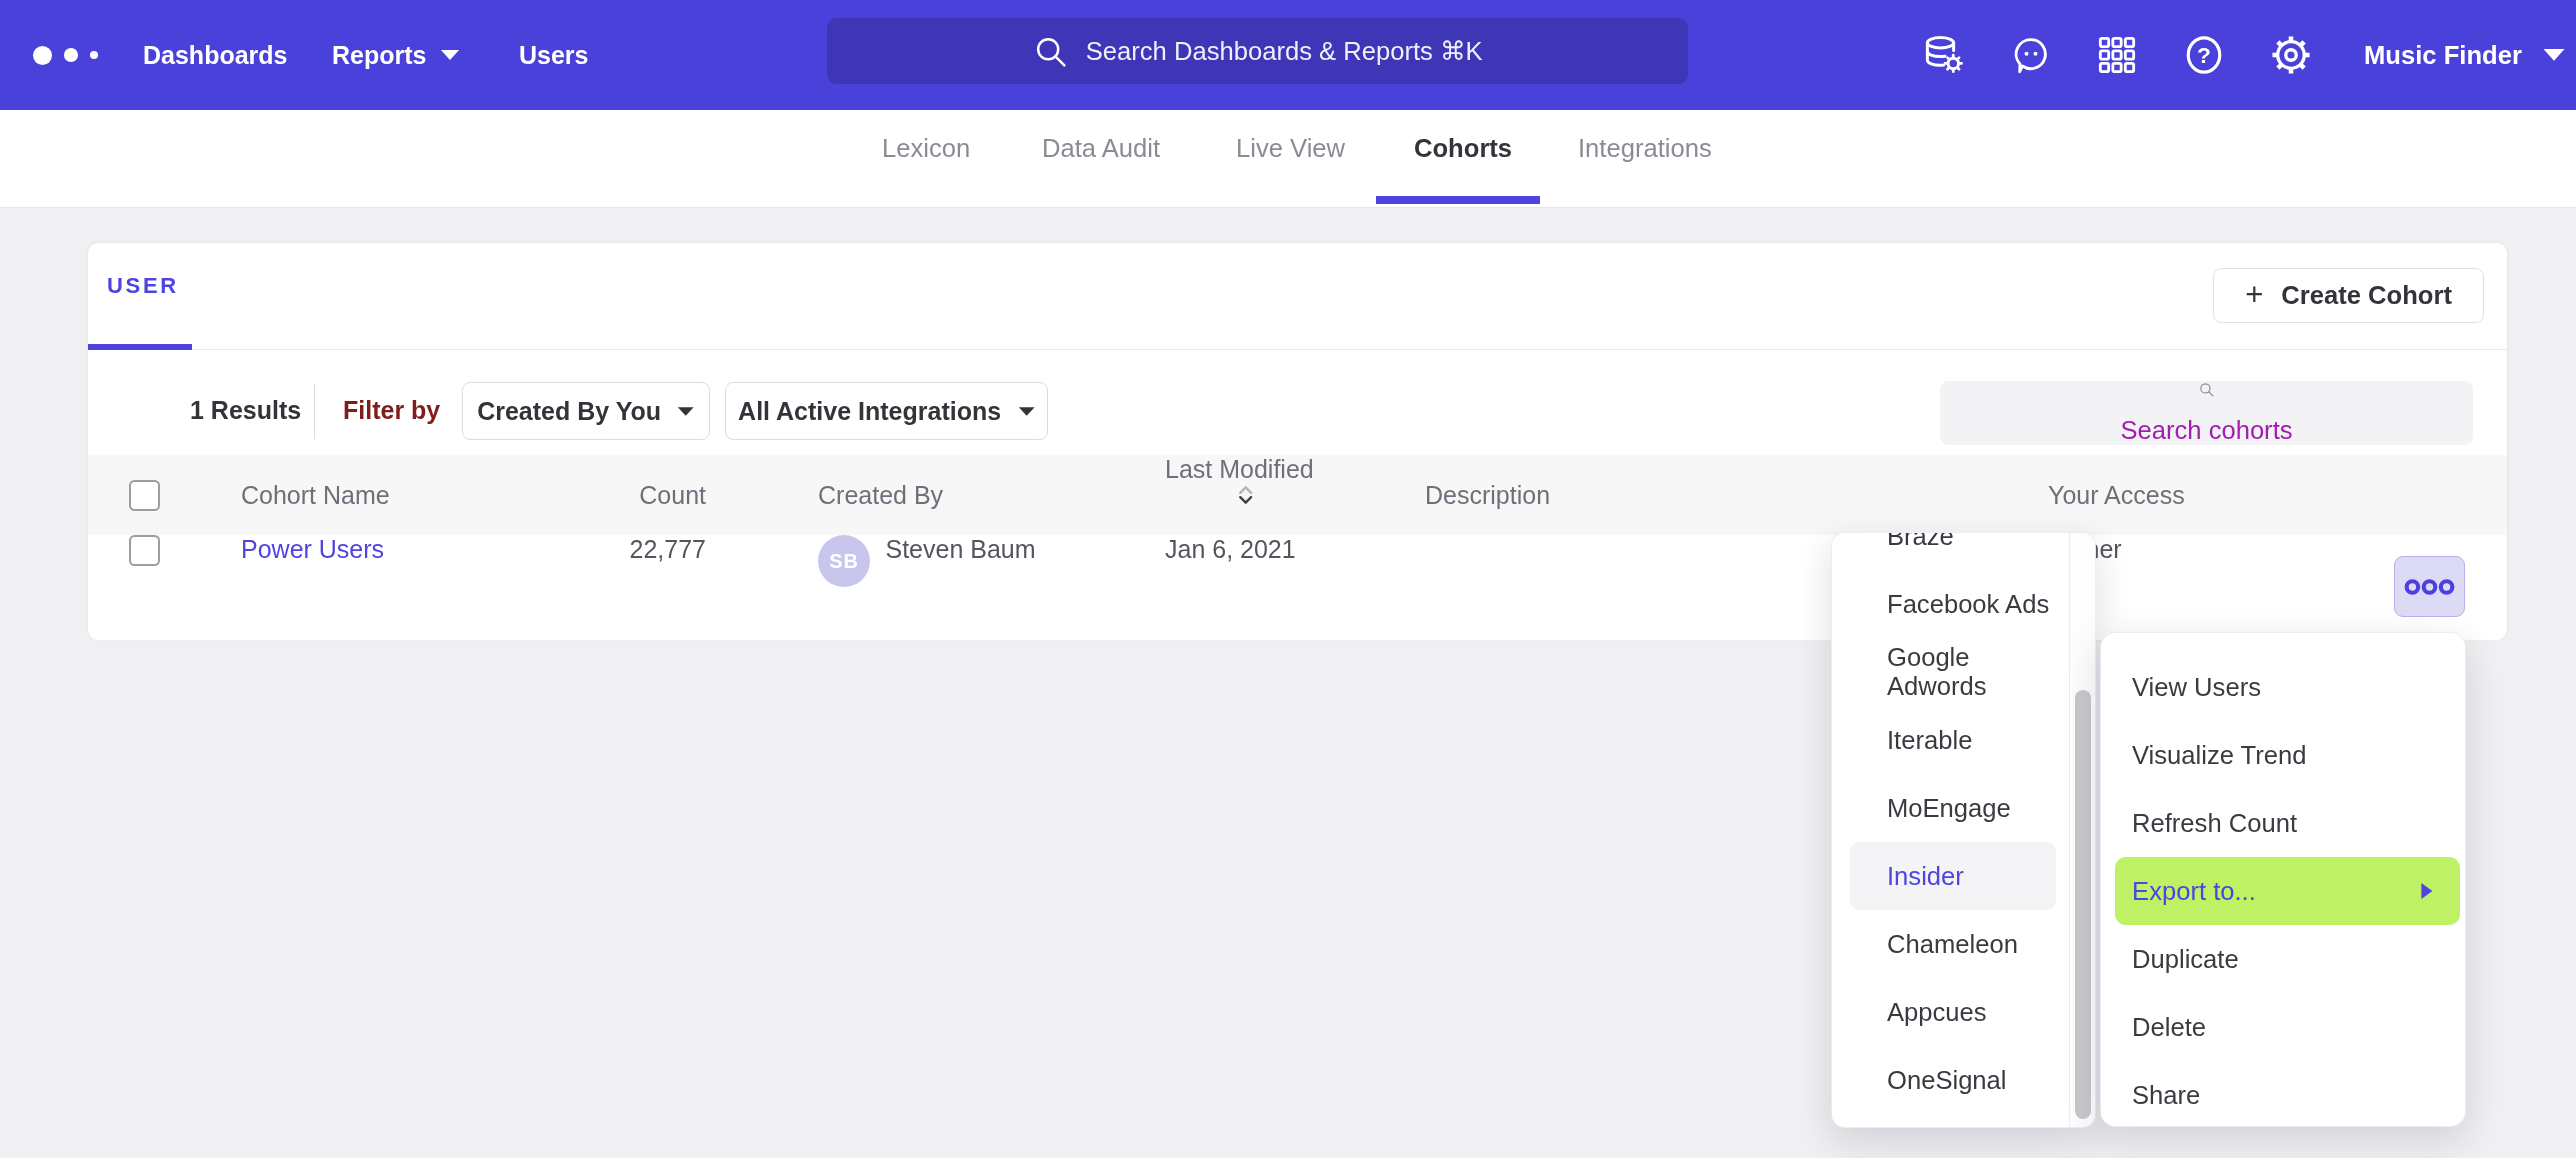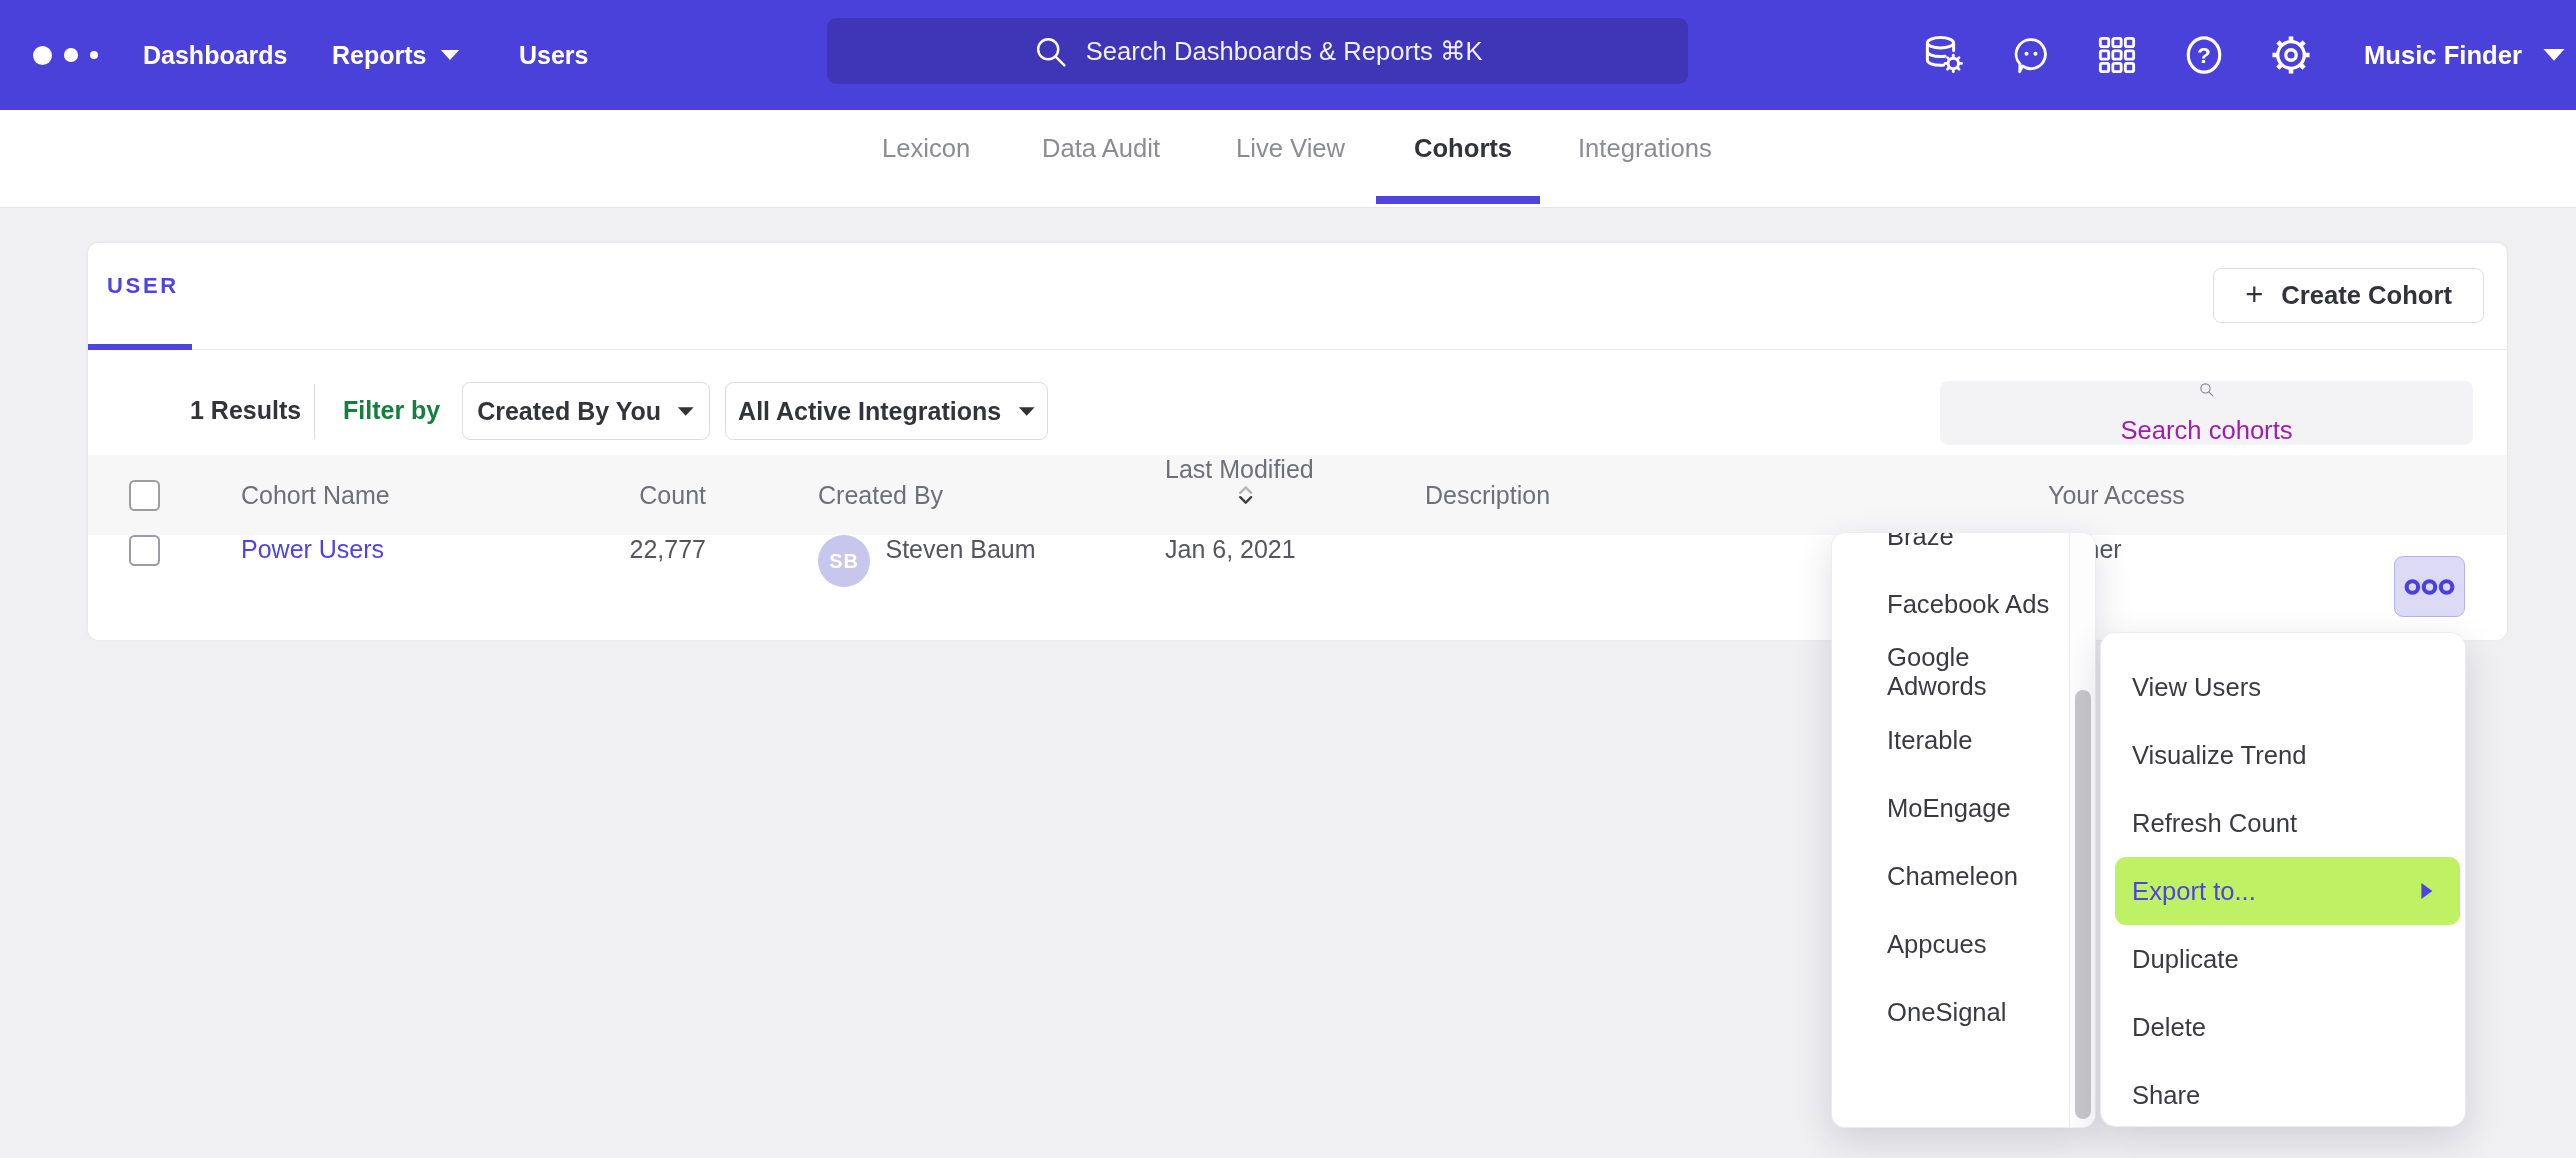--- a/index.html
+++ b/index.html
@@ -72,21 +72,21 @@
   .create-btn {
     position:absolute; right:23px; top:25px; height:55px; padding:0 31px;
     border:0.9px solid #e0e0e4; border-radius:8.2px; background:#fff;
     display:flex; align-items:center; gap:18px; font-size:25.6px; font-weight:600; color:#33333a; cursor:pointer;
   }
   .plus-glyph { font-size:31px; font-weight:400; color:#33333a; line-height:1; margin-top:-2.7px; }
   
   .filter-row { position:absolute; left:0; top:115px; width:100%; height:105px;text-decoration:underline; }
   .results { position:absolute; left:102px; top:0; height:105px; display:flex; align-items:center; font-size:25px; font-weight:700; color:#33333a; }
   .vsep { position:absolute; left:226px; top:25.6px; width:0.9px; height:55px; background:#dcdce0; }
-  .filterby { position:absolute; left:255px; top:0; height:105px; display:flex; align-items:center; font-size:25px; font-weight:700; color:#15803d; }
+  .filterby { position:absolute; left:255px; top:0; height:105px; display:flex; align-items:center; font-size:25px; font-weight:700; color:#7f1d1d; }
   .filter-btn {
     position:absolute; top:24px; height:58px; background:#fff; border:0.9px solid #dcdce0; border-radius:8.2px;
     display:flex; align-items:center; justify-content:center; gap:16.4px;
     font-size:25px; font-weight:600; color:#33333a; cursor:pointer;
   }
   #filter-created { left:374px; width:248px; }
   #filter-integrations { left:637px; width:323px; }
   .cohort-search {
     position:absolute; left:1852px; top:23px; width:533px; height:64px;
     background:#f3f3f6; border-radius:8.2px; display:flex; align-items:center; gap:18px;
@@ -355,20 +355,21 @@
   </div>
 </section>
 
 <div class="menu submenu">
   <div class="submenu-list">
     <div class="item">Braze</div>
     <div class="item">Facebook Ads</div>
     <div class="item">Google Adwords</div>
     <div class="item">Iterable</div>
     <div class="item">MoEngage</div>
+    <div class="item hl">Insider</div>
     <div class="item">Chameleon</div>
     <div class="item">Appcues</div>
     <div class="item">OneSignal</div>
   </div>
   <div class="scroll-lane">
     <div class="scroll-thumb"></div>
   </div>
 </div>
 
 <div class="menu ctxmenu">

